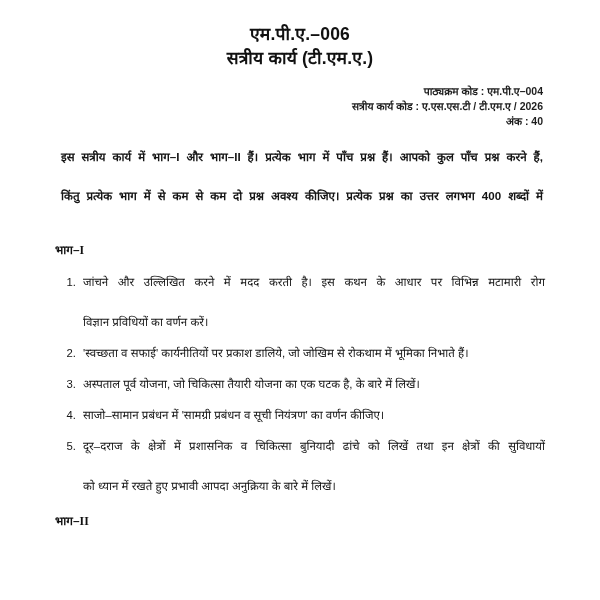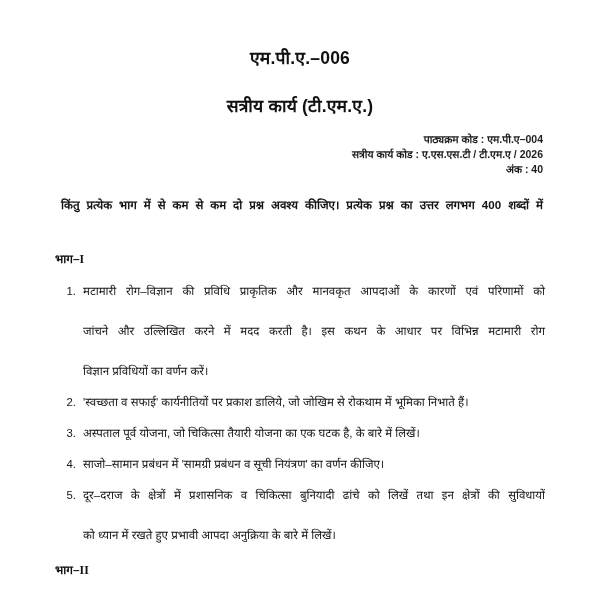--- a/index.html
+++ b/index.html
@@ -31,21 +31,20 @@
     padding-top: 4px;
   }
   .title-line {
     font-family: "Liberation Sans", "DejaVu Sans", sans-serif;
     font-size: 17.5px;
     font-weight: 700;
     letter-spacing: .2px;
     line-height: 24px;
     color: #111;
     white-space: nowrap;
-    margin-top: 24px;
   }
 
   
   .meta-block {
     margin-top: 14px;
     text-align: right;
     padding-right: 2px;
   }
   .meta-line {
     font-family: "Liberation Sans", "DejaVu Sans", sans-serif;
@@ -142,30 +141,30 @@
     <div class="title-line">सत्रीय कार्य (टी.एम.ए.)</div>
   </div>
 
   <div class="meta-block">
     <div class="meta-line">पाठ्यक्रम कोड : एम.पी.ए–004</div>
     <div class="meta-line">सत्रीय कार्य कोड : ए.एस.एस.टी / टी.एम.ए / 2026</div>
     <div class="meta-line">अंक : 40</div>
   </div>
 
   <div class="intro">
+    <span class="ln j">इस सत्रीय कार्य में भाग–I और भाग–II हैं। प्रत्येक भाग में पाँच प्रश्न हैं। आपको कुल पाँच प्रश्न करने हैं,</span>
     <span class="ln j">किंतु प्रत्येक भाग में से कम से कम दो प्रश्न अवश्य कीजिए। प्रत्येक प्रश्न का उत्तर लगभग 400 शब्दों में</span>
   </div>
 
   <div id="parts-container">
       <div class="part-heading"><span>भाग–</span><span class="roman">I</span></div>
       <ul class="qlist">
         <li class="qitem">
           <span class="qnum">1.</span>
           <span class="qtext">
-            <span class="ln j">मटामारी रोग–विज्ञान की प्रविधि प्राकृतिक और मानवकृत आपदाओं के कारणों एवं परिणामों को</span>
             <span class="ln j">जांचने और उल्लिखित करने में मदद करती है। इस कथन के आधार पर विभिन्न मटामारी रोग</span>
             <span class="ln">विज्ञान प्रविधियों का वर्णन करें।</span>
           </span>
         </li>
         <li class="qitem">
           <span class="qnum">2.</span>
           <span class="qtext">
             <span class="ln">'स्वच्छता व सफाई' कार्यनीतियों पर प्रकाश डालिये, जो जोखिम से रोकथाम में भूमिका निभाते हैं।</span>
           </span>
         </li>

